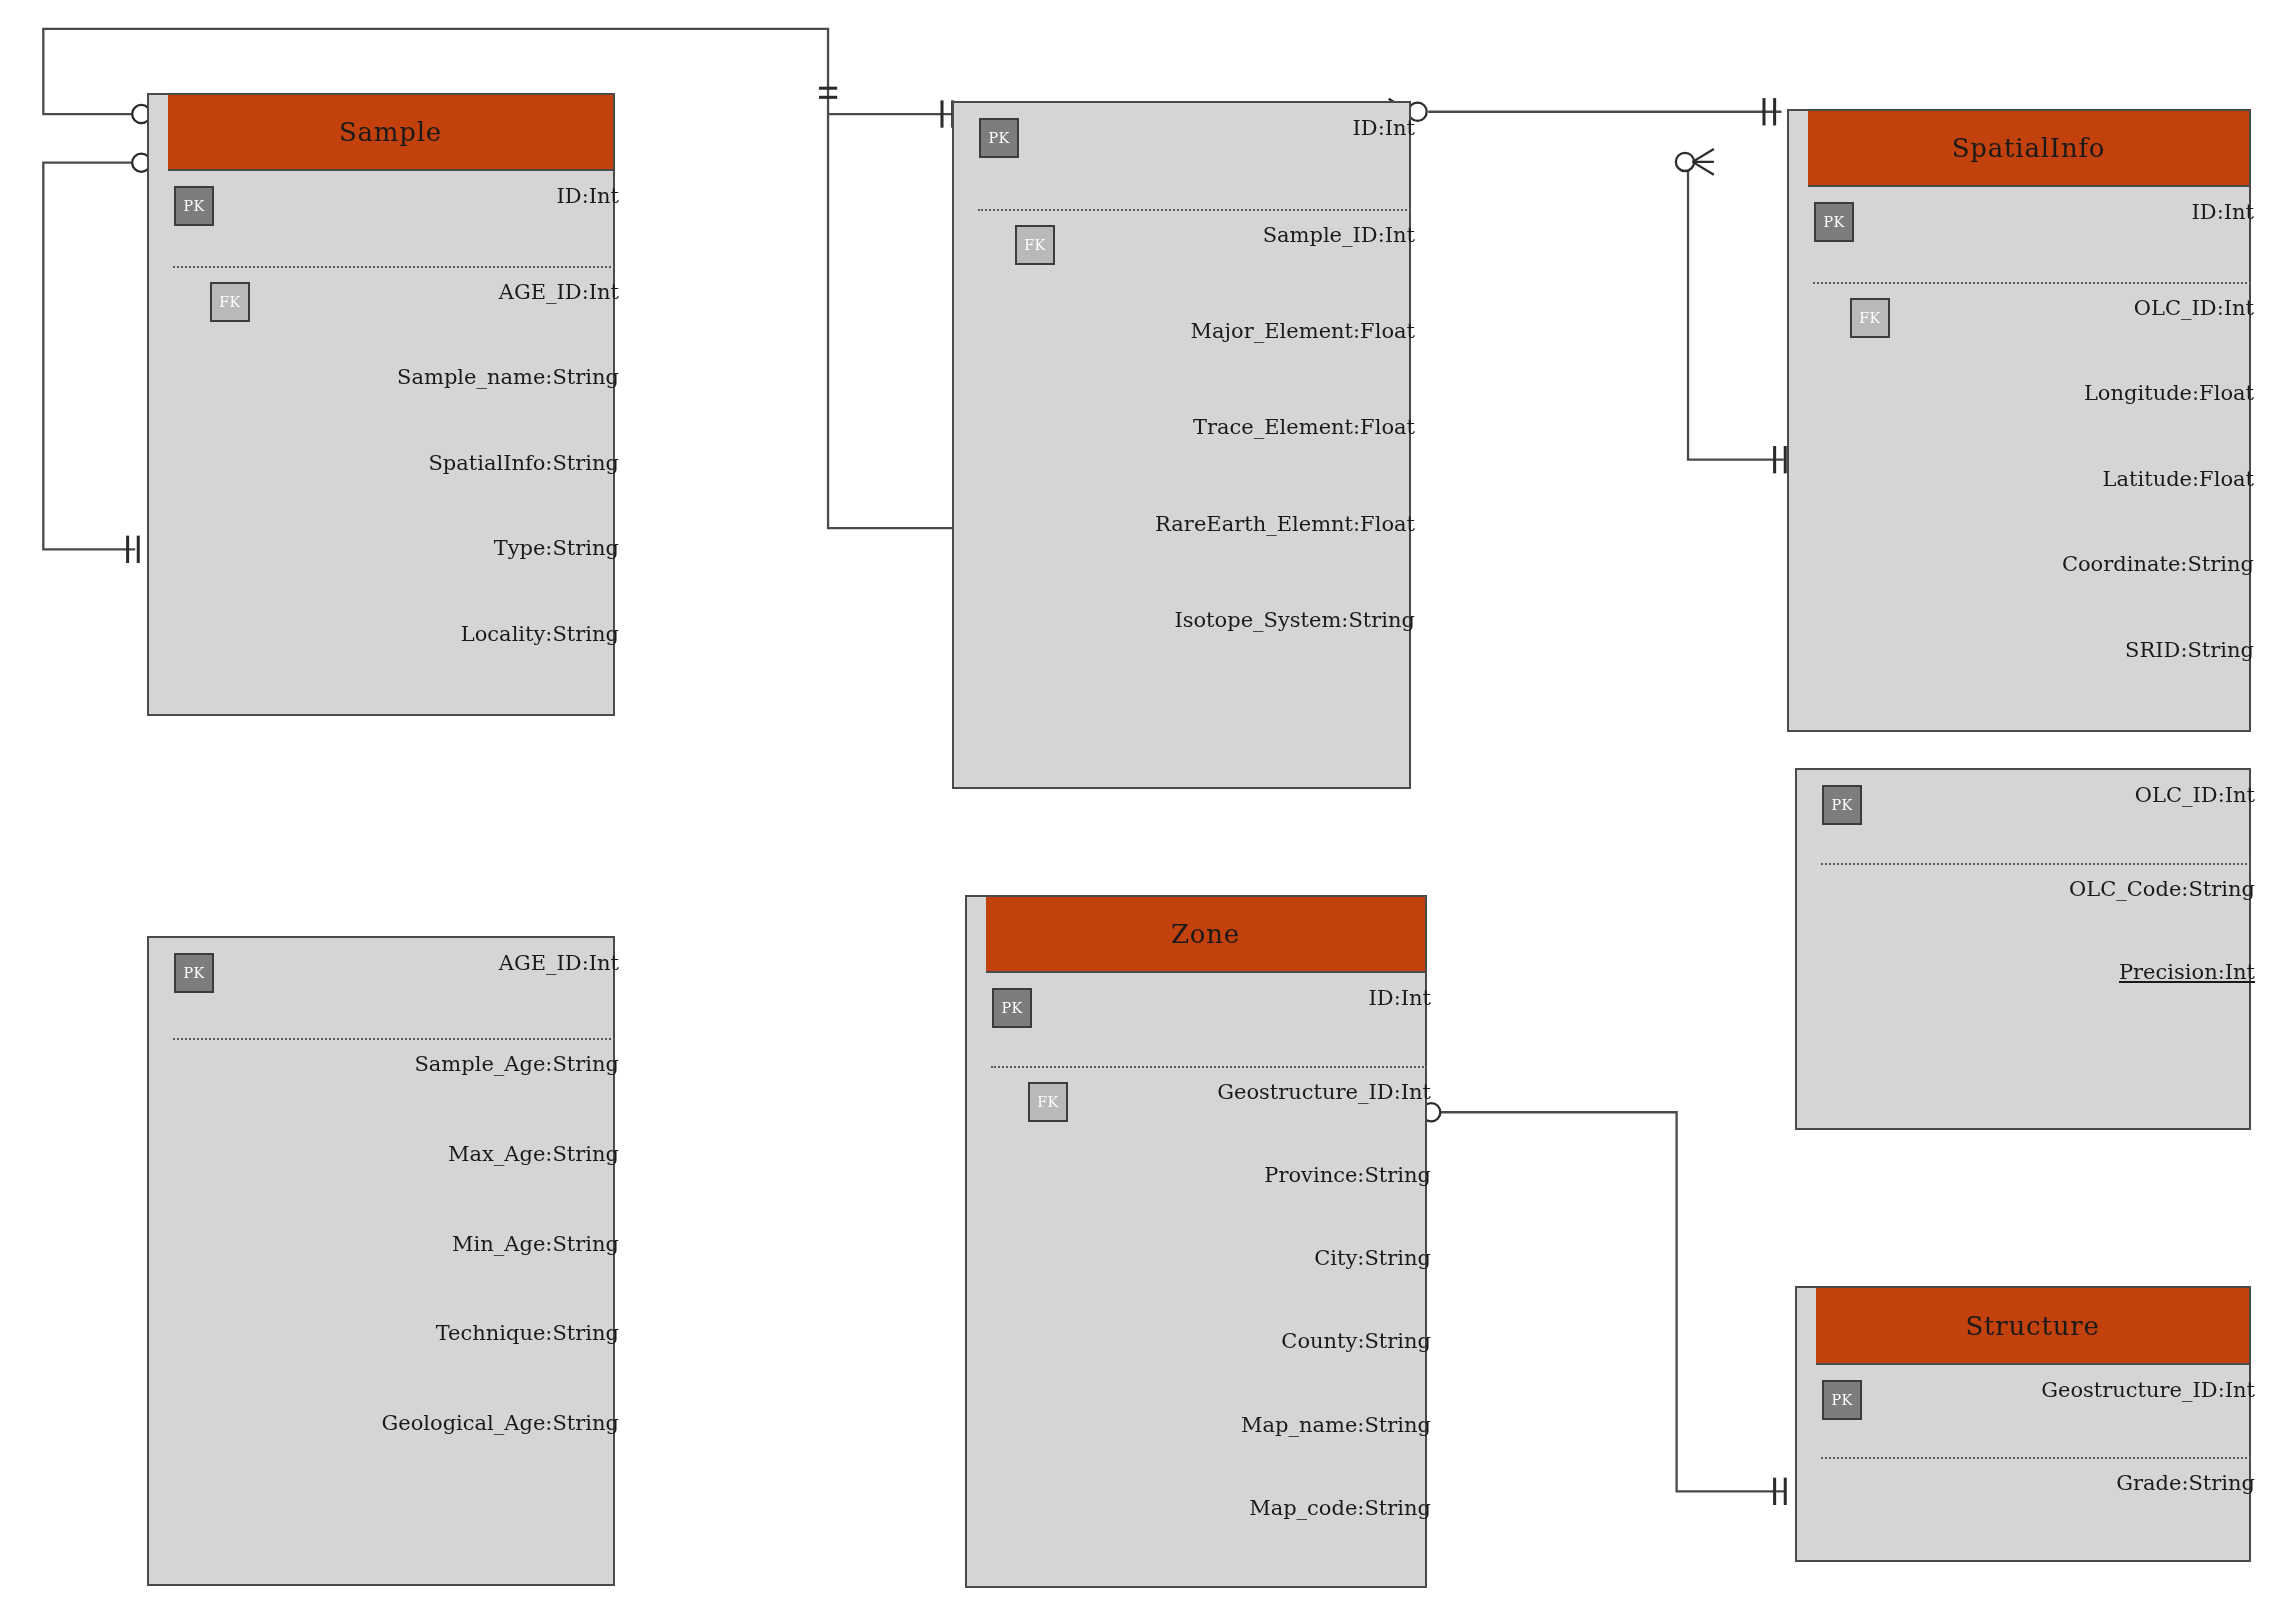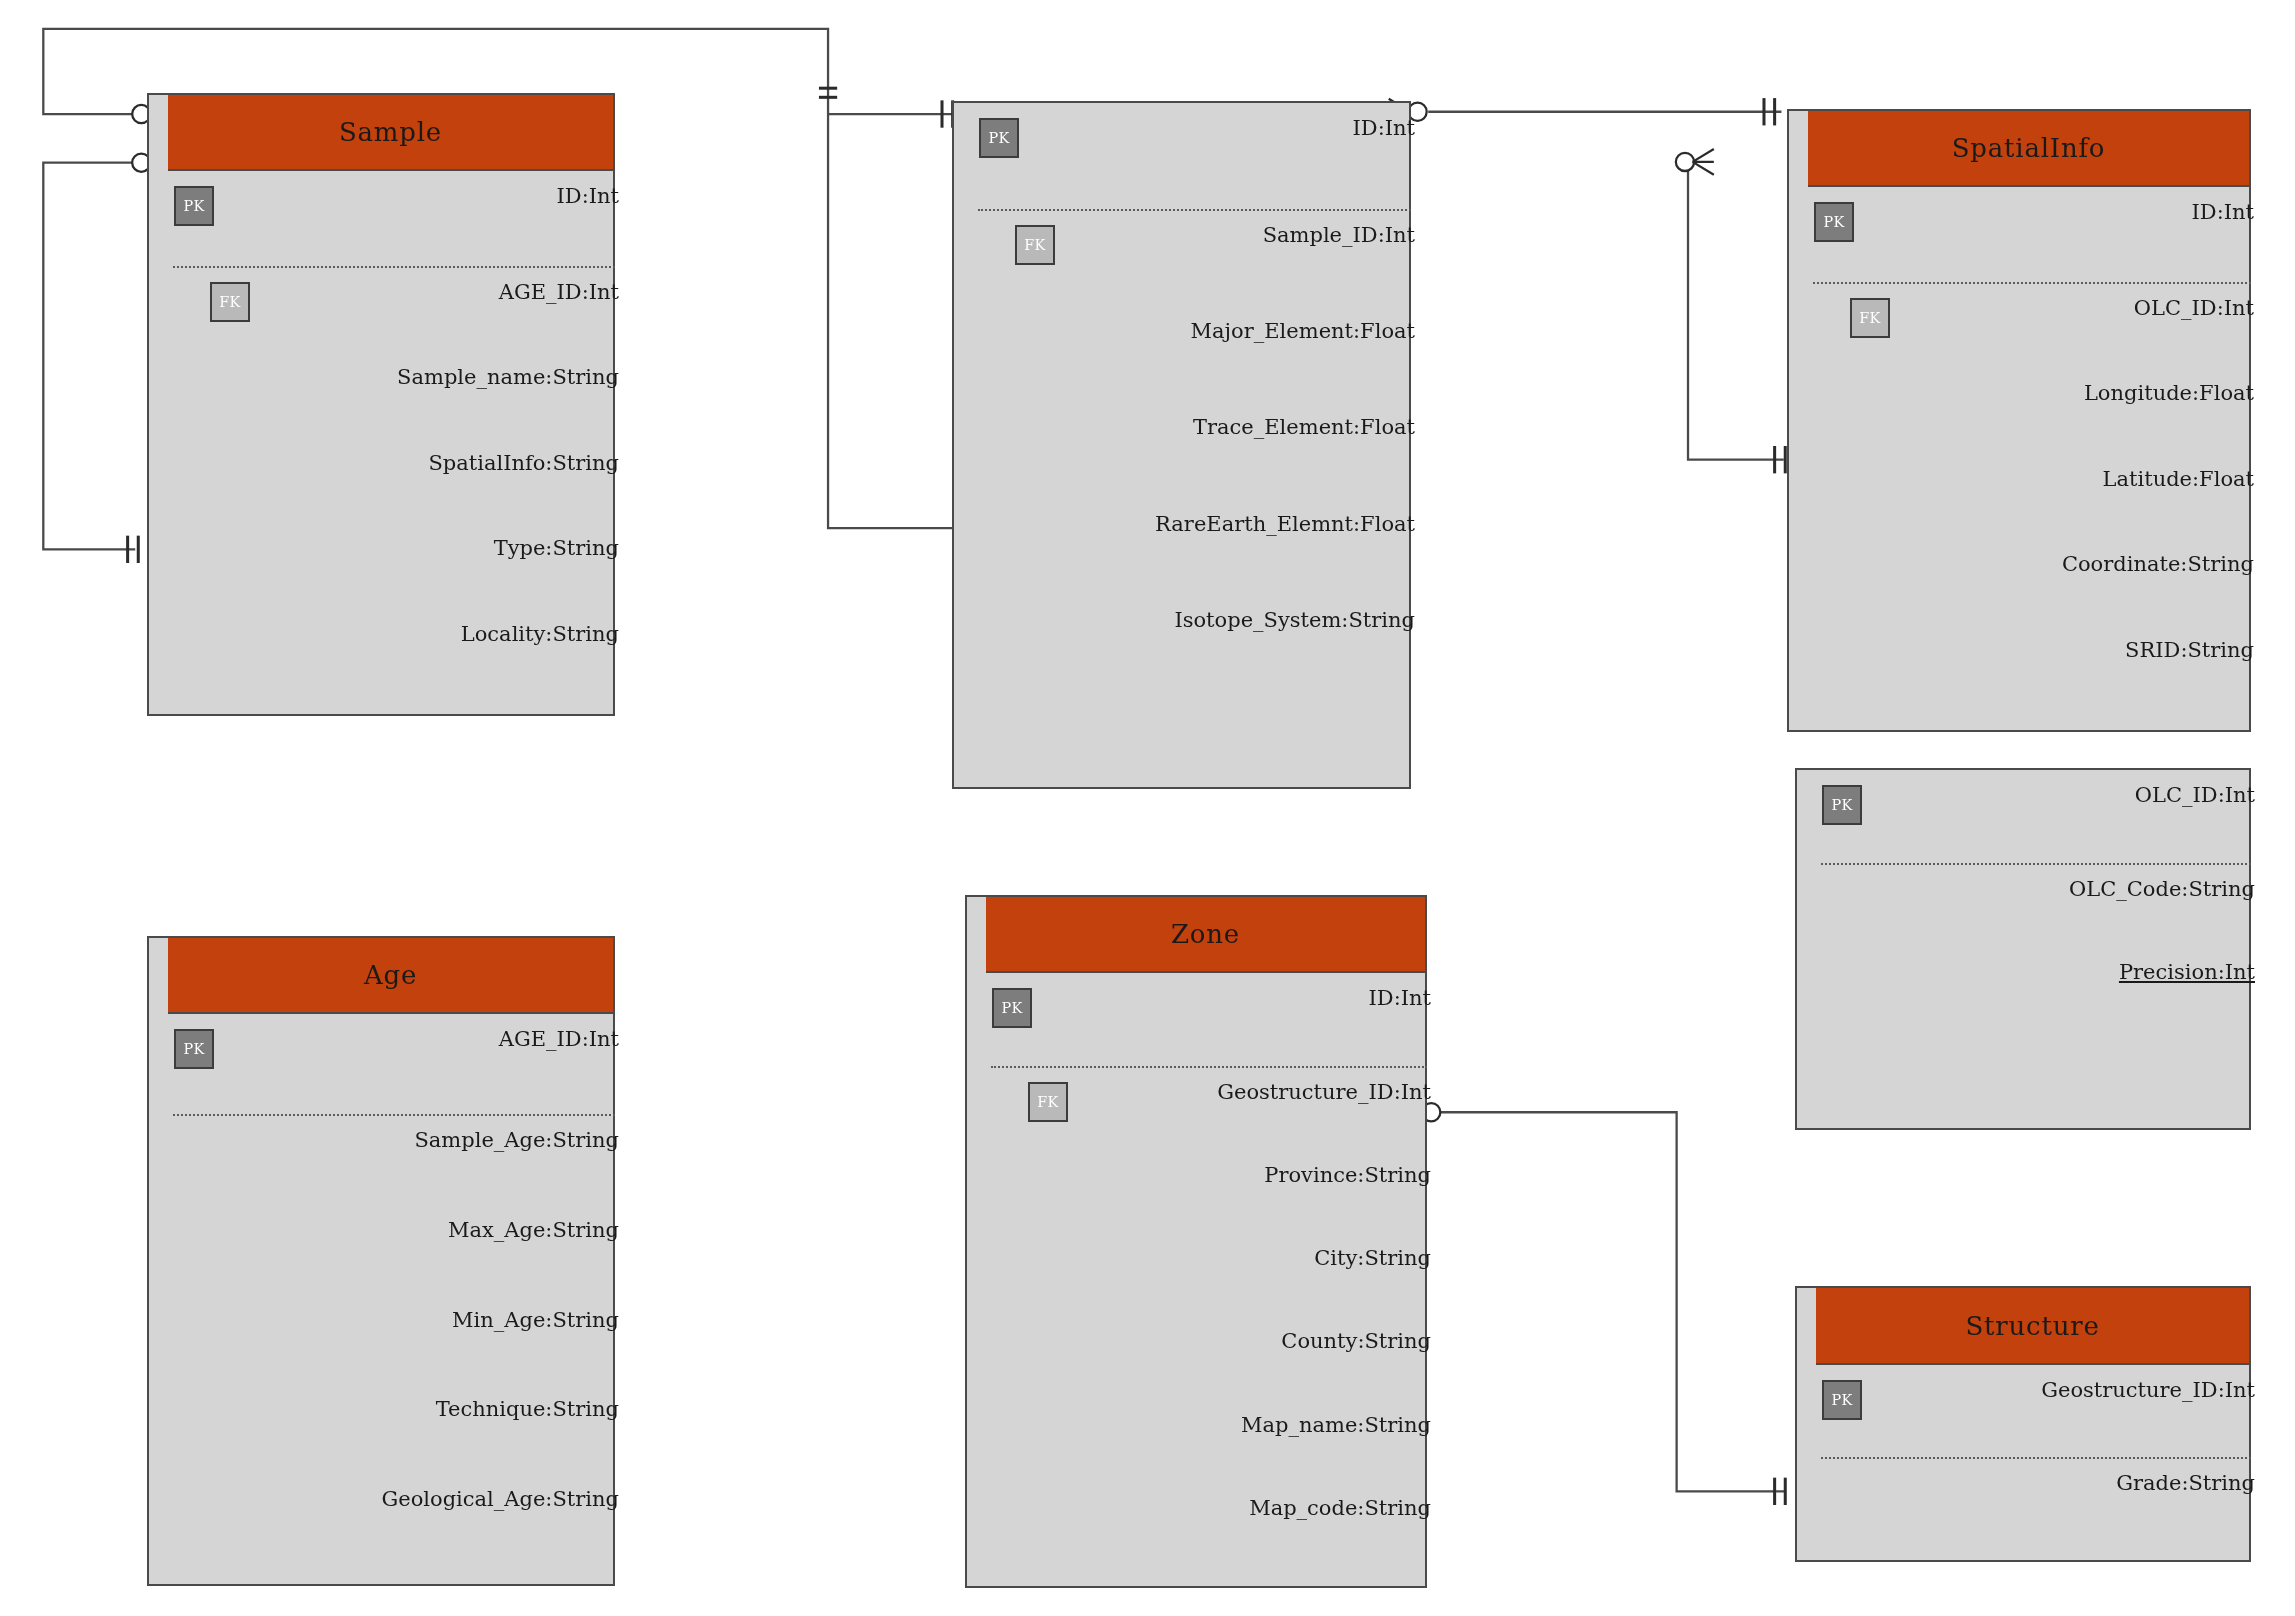--- a/index.html
+++ b/index.html
@@ -143,23 +143,20 @@
           <div class="ent-title">Structure</div>
         </div>
         <div class="ent-body" style="height: 195px;">
           <div class="attr-key key-pk" style="left: 12px; top: 15px;">PK</div>
           <div class="attr-text" style="left: 95px; right: 10.6px; top: 9px; width: 350px;">Geostructure_ID:Int</div>
           <div class="attr-text" style="left: 95px; right: 10.6px; top: 102px; width: 350px;">Grade:String</div>
           <div class="sep" style="left: 10.6px; right: 10.6px; width: 430px; top: 92px;"></div>
         </div>
       </div>
       <div class="entity" style="left: 147px; top: 936px; width: 468px; height: 650px;">
-        <div class="ent-header" style="height: 76px;">
-          <div class="ent-title">Age</div>
-        </div>
         <div class="ent-body" style="height: 570px;">
           <div class="attr-key key-pk" style="left: 12px; top: 15px;">PK</div>
           <div class="attr-text" style="left: 95px; right: 10.6px; top: 9px; width: 362px;">AGE_ID:Int</div>
           <div class="attr-text" style="left: 95px; right: 10.6px; top: 110px; width: 362px;">Sample_Age:String</div>
           <div class="attr-text" style="left: 95px; right: 10.6px; top: 200px; width: 362px;">Max_Age:String</div>
           <div class="attr-text" style="left: 95px; right: 10.6px; top: 290px; width: 362px;">Min_Age:String</div>
           <div class="attr-text" style="left: 95px; right: 10.6px; top: 379px; width: 362px;">Technique:String</div>
           <div class="attr-text" style="left: 95px; right: 10.6px; top: 469px; width: 362px;">Geological_Age:String</div>
           <div class="sep" style="left: 10.6px; right: 10.6px; width: 442px; top: 100px;"></div>
         </div>

